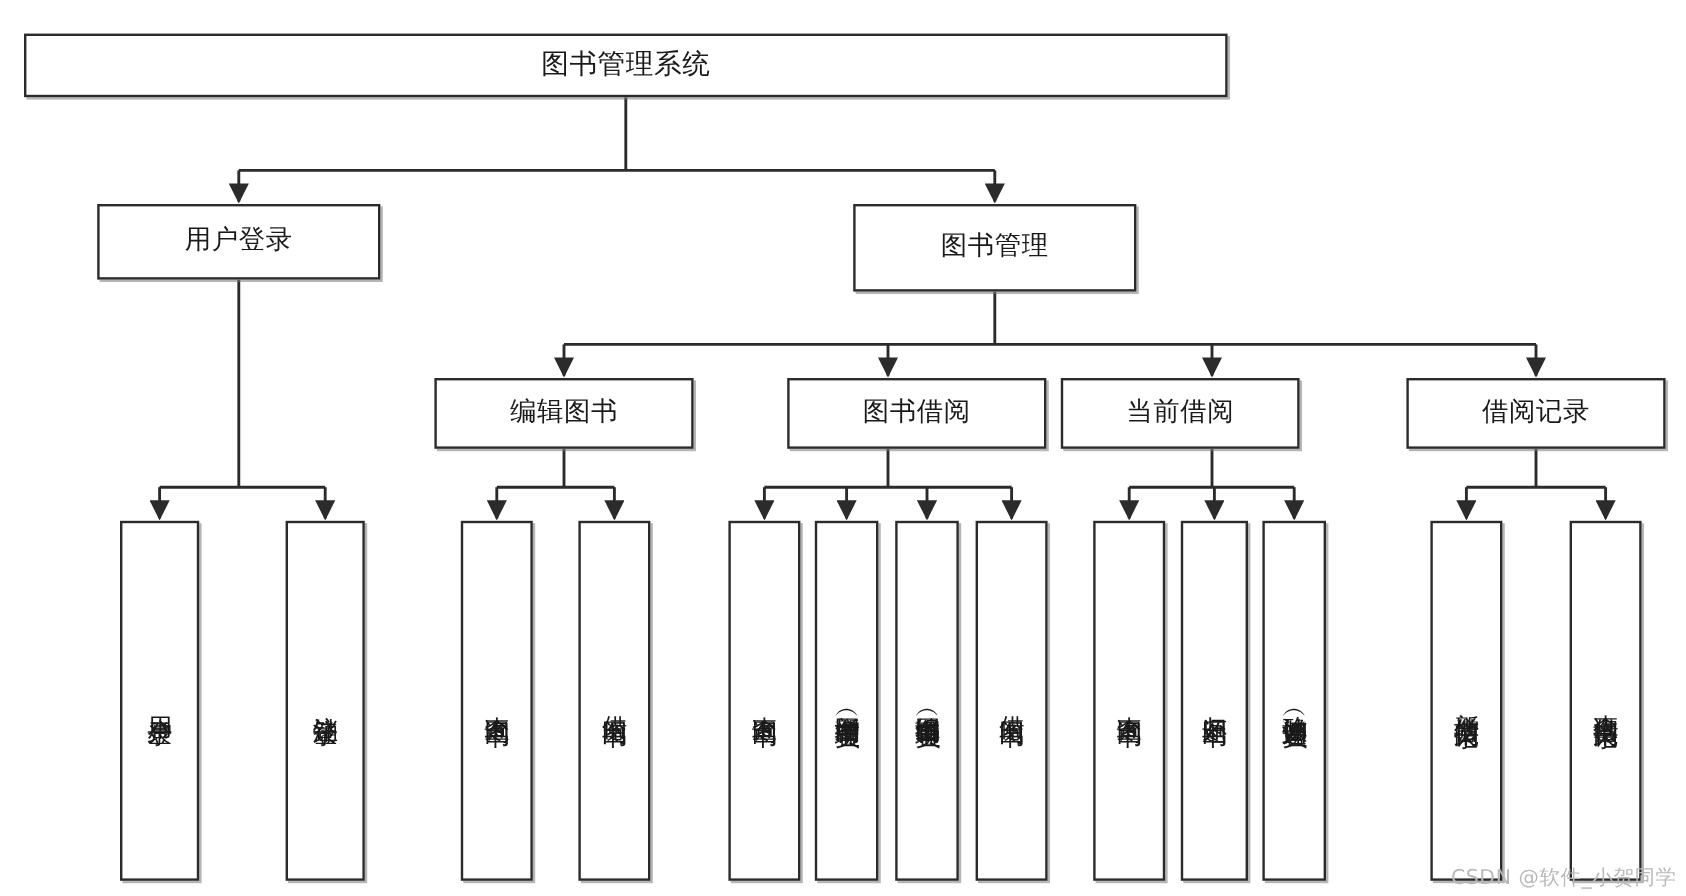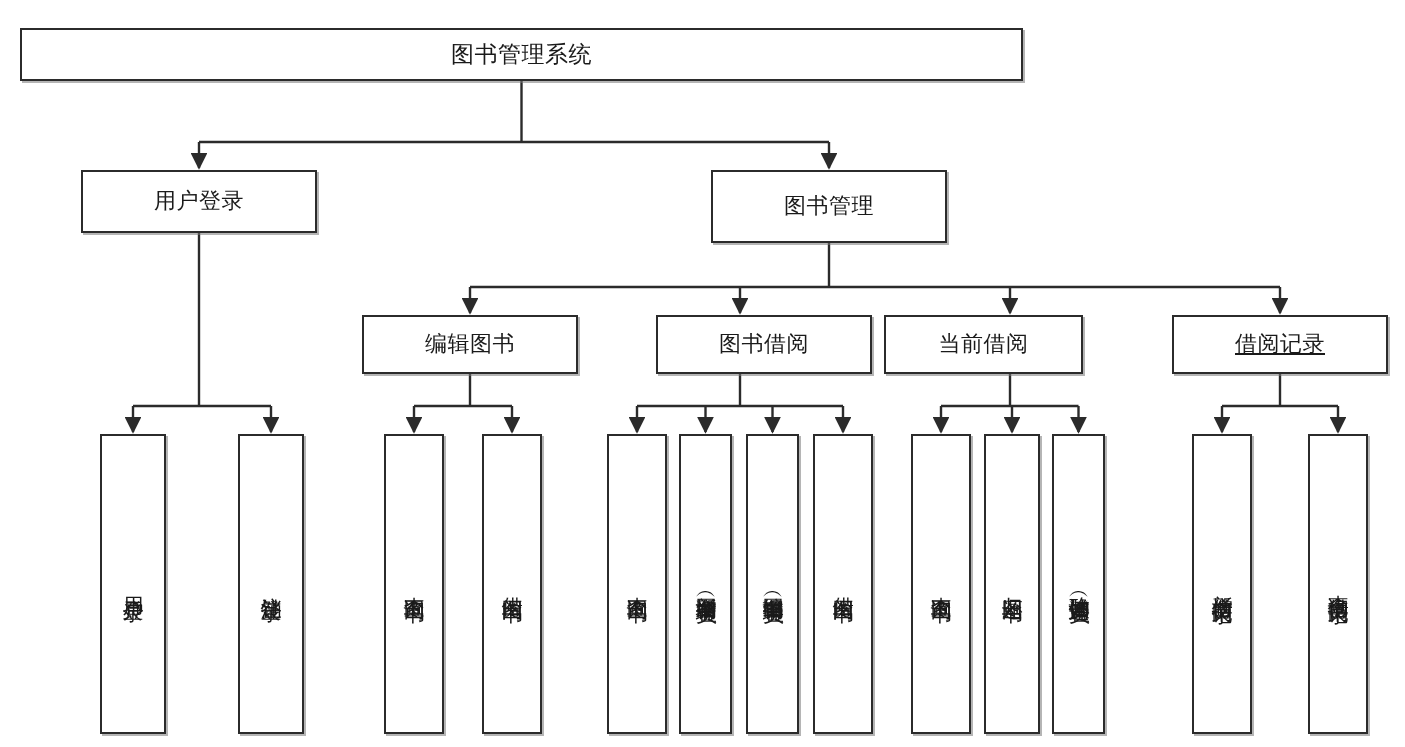--- a/index.html
+++ b/index.html
@@ -143,21 +143,21 @@
       </div>
       <div class="node node-h" id="node-new-book-rec" style="left: 362px; top: 315px; width: 216px; height: 59px;">
         <span class="node-label">编辑图书</span>
       </div>
       <div class="node node-h" id="node-book-borrow" style="left: 632px; top: 315px; width: 216px; height: 59px; margin-left: 24px;">
         <span class="node-label">图书借阅</span>
       </div>
       <div class="node node-h" id="node-current-borrow" style="left: 884px; top: 315px; width: 199px; height: 59px;">
         <span class="node-label">当前借阅</span>
       </div>
-      <div class="node node-h" id="node-borrow-record" style="left: 1172px; top: 315px; width: 216px; height: 59px; text-decoration: underline;">
+      <div class="node node-h" id="node-borrow-record" style="left: 1172px; top: 315px; width: 216px; height: 59px;">
         <span class="node-label">借阅记录</span>
       </div>
       <div class="node node-v" id="node-leaf-user-login" style="left: 100px; top: 434px; width: 66px; height: 300px;">
         <span class="node-label">用户登录</span>
       </div>
       <div class="node node-v" id="node-leaf-logout" style="left: 238px; top: 434px; width: 66px; height: 300px;">
         <span class="node-label">注销登录</span>
       </div>
       <div class="node node-v" id="node-leaf-query-book-rec" style="left: 384px; top: 434px; width: 60px; height: 300px;">
         <span class="node-label">查询图书</span>
@@ -187,13 +187,14 @@
         <span class="node-label">确认归还（管理员）</span>
       </div>
       <div class="node node-v" id="node-leaf-add-record" style="left: 1192px; top: 434px; width: 60px; height: 300px;">
         <span class="node-label">新增借阅记录</span>
       </div>
       <div class="node node-v" id="node-leaf-query-record" style="left: 1308px; top: 434px; width: 60px; height: 300px;">
         <span class="node-label">查询借阅记录</span>
       </div>
     </div>
 
+  <div id="watermark">CSDN @软件_小贺同学</div>
 </div>
 
 </body></html>

